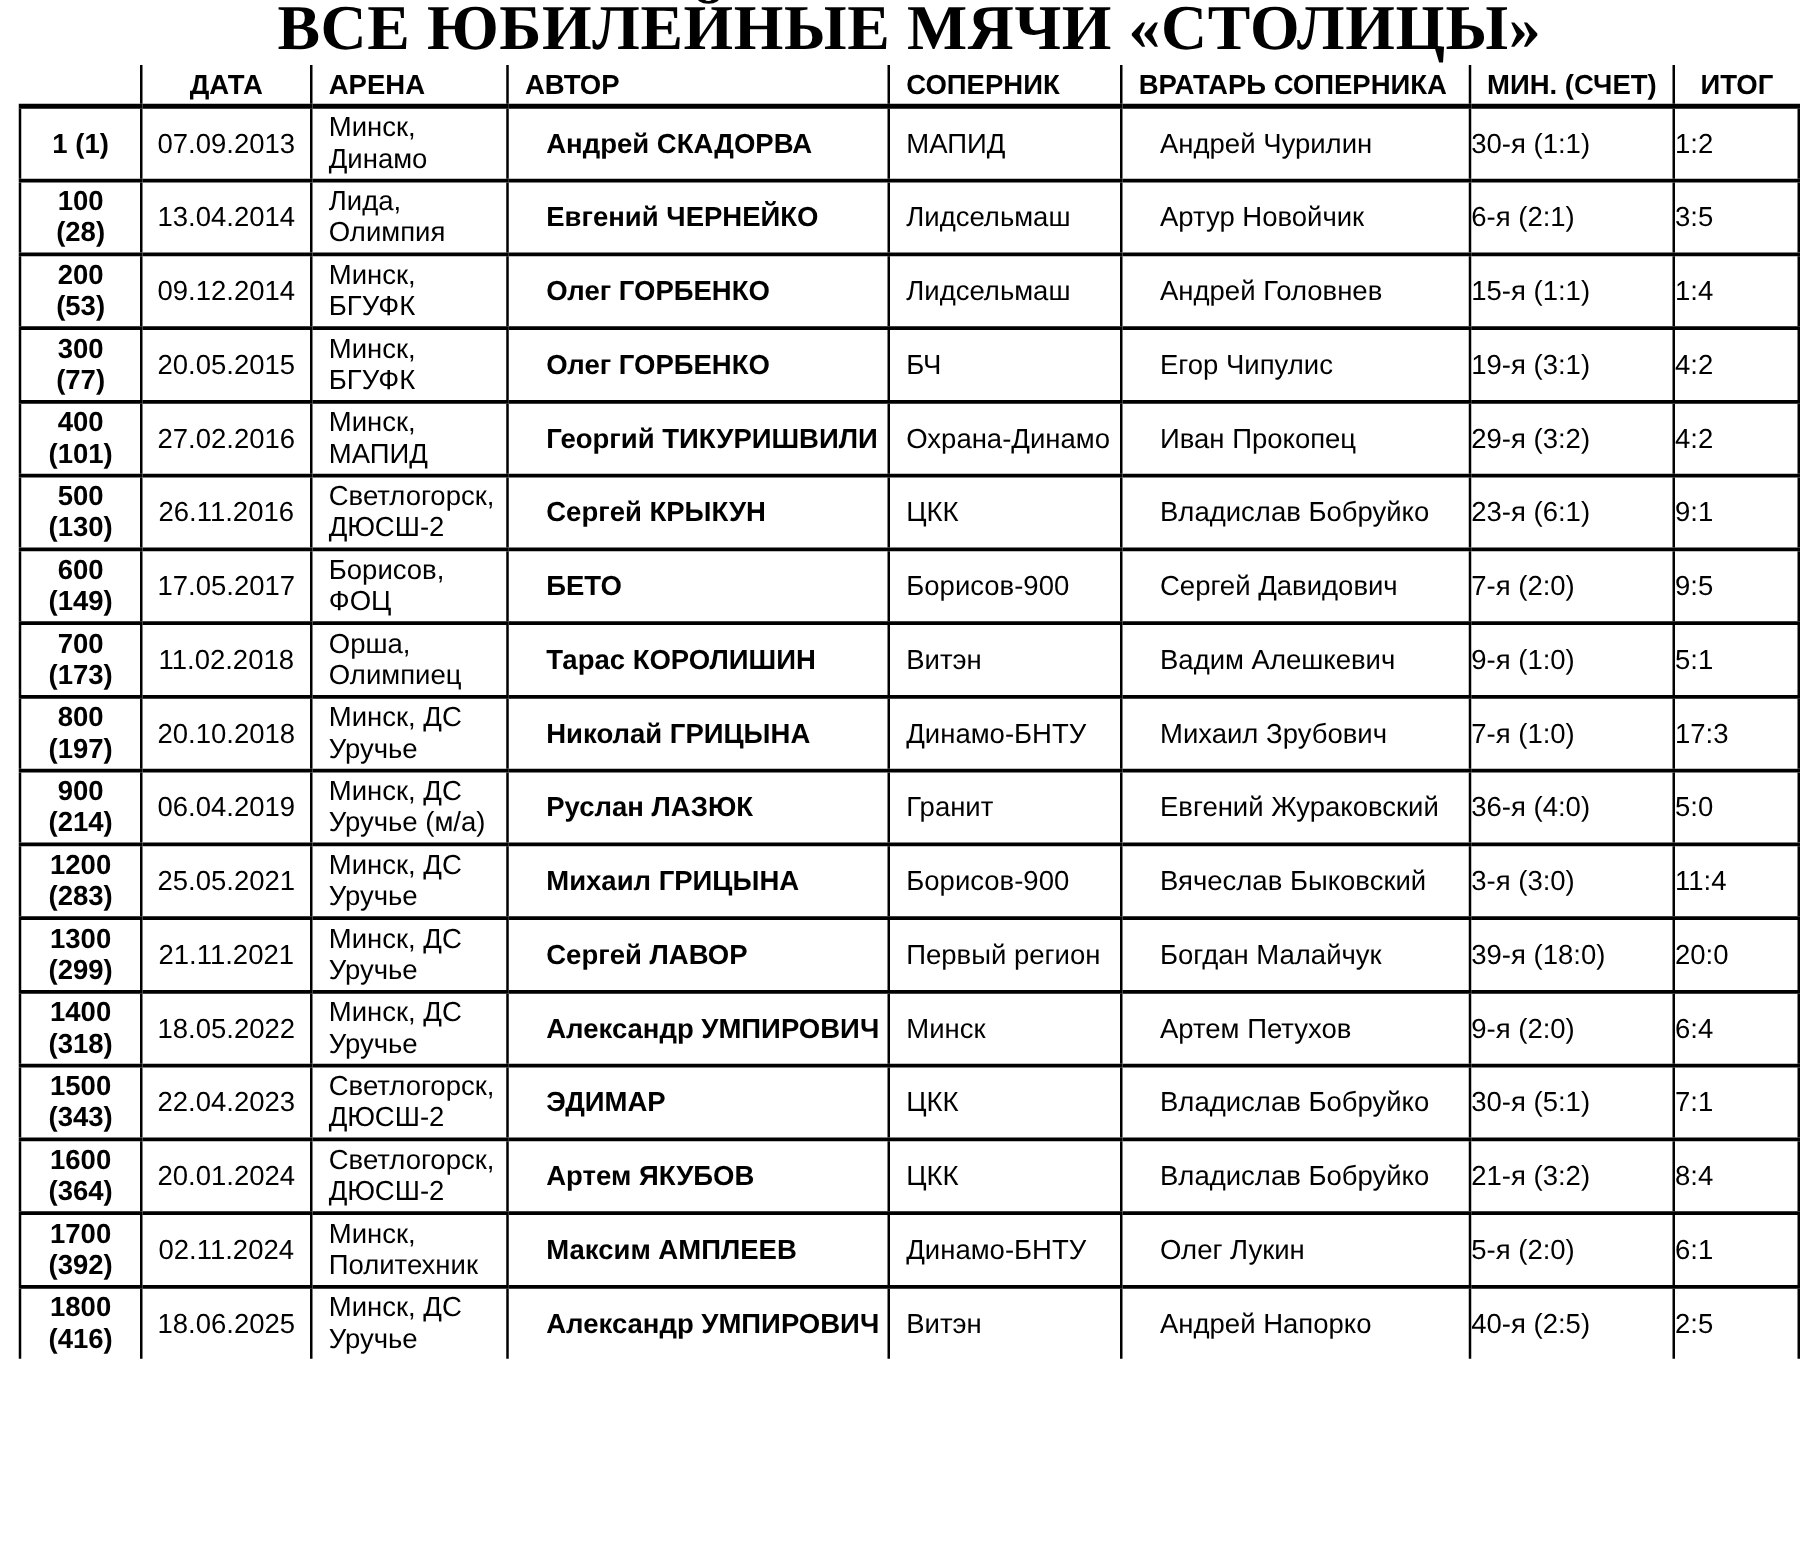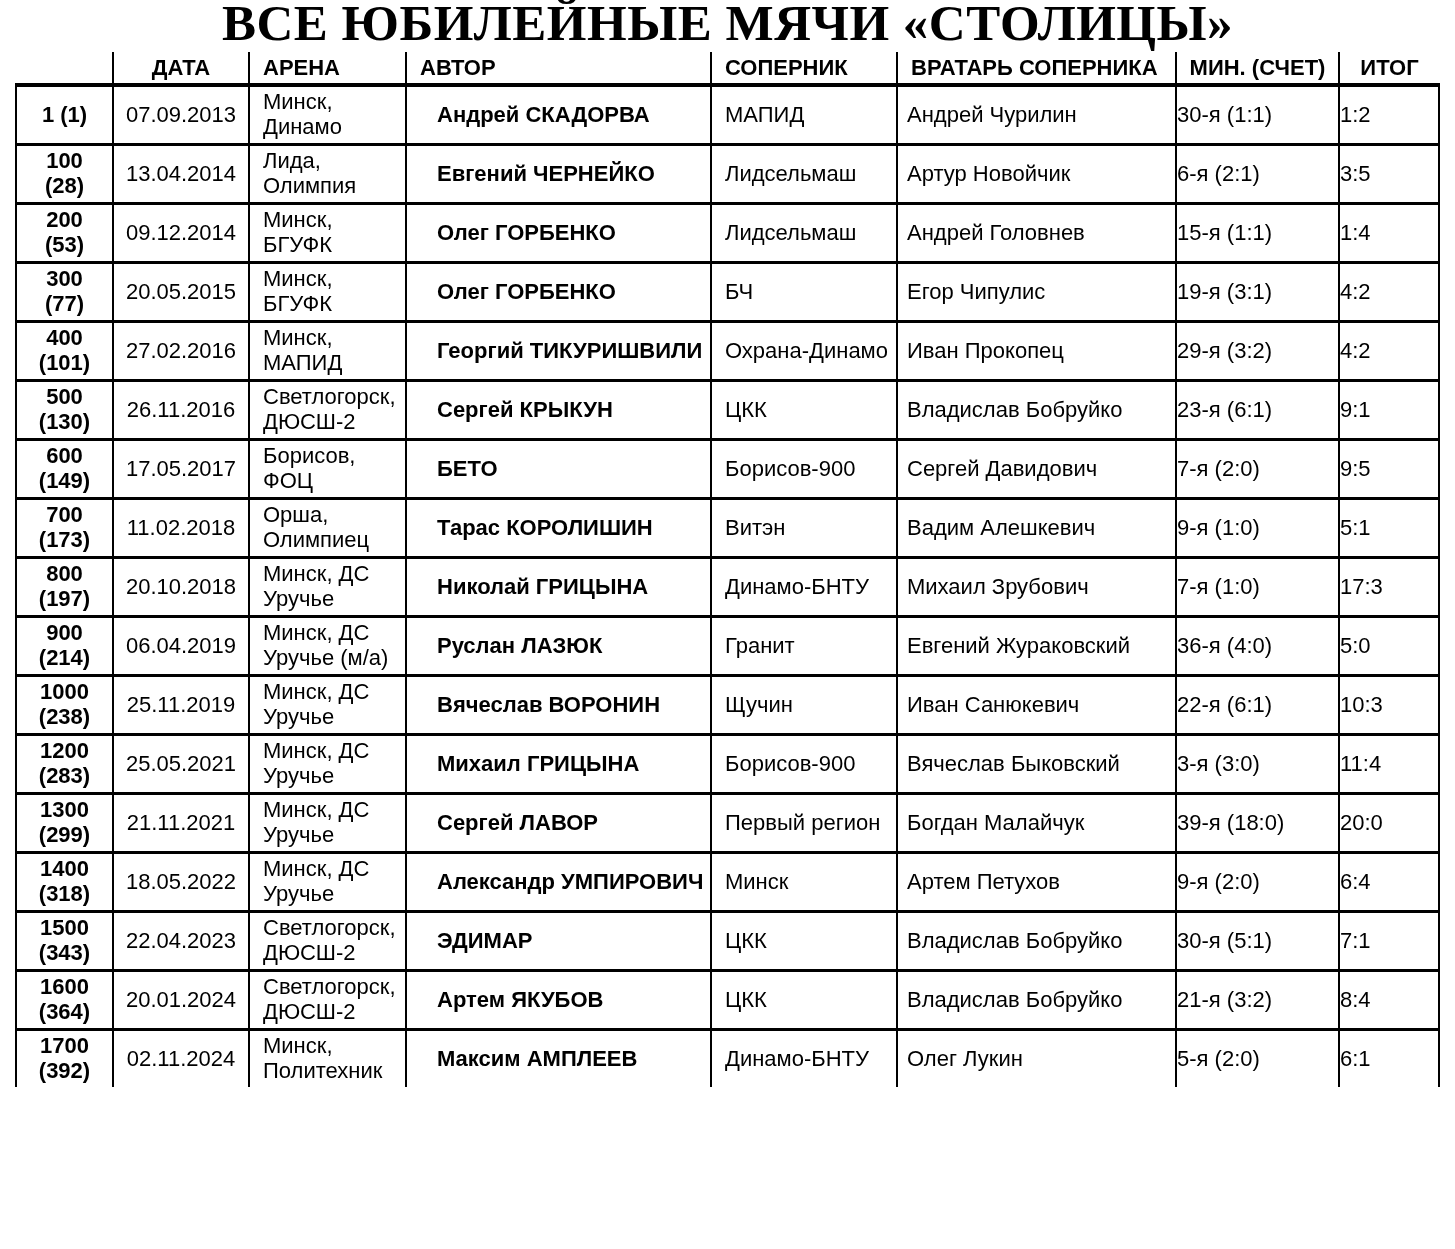--- a/index.html
+++ b/index.html
@@ -59,21 +59,21 @@
     white-space: pre-line;
     line-height: 1.12;
     overflow: hidden;
   }
   tbody tr:last-child td { border-bottom: none; }
   td.c-num    { text-align: center; font-weight: bold; }
   td.c-date   { text-align: center; }
   td.c-arena  { text-align: left; padding-left: 13px; }
   td.c-author { text-align: left; padding-left: 30px; font-weight: bold; white-space: nowrap; }
   td.c-opponent { text-align: left; padding-left: 13px; white-space: nowrap; }
-  td.c-keeper   { text-align: left; padding-left: 9px; white-space: nowrap; }
+  td.c-keeper   { text-align: left; padding-left: 30px; white-space: nowrap; }
   td.c-minute { text-align: left; white-space: nowrap; }
   td.c-result { text-align: left; white-space: nowrap; }
 </style>
 </head>
 <body>
 
 <h1 class="page-title">ВСЕ ЮБИЛЕЙНЫЕ МЯЧИ «СТОЛИЦЫ»</h1>
 
 <table class="goals">
   <colgroup>
@@ -212,32 +212,20 @@
         <td class="c-date">06.04.2019</td>
         <td class="c-arena">Минск, ДС
 Уручье (м/а)</td>
         <td class="c-author">Руслан ЛАЗЮК</td>
         <td class="c-opponent">Гранит</td>
         <td class="c-keeper">Евгений Жураковский</td>
         <td class="c-minute">36-я (4:0)</td>
         <td class="c-result">5:0</td>
       </tr>
       <tr>
-        <td class="c-num">1000
-(238)</td>
-        <td class="c-date">25.11.2019</td>
-        <td class="c-arena">Минск, ДС
-Уручье</td>
-        <td class="c-author">Вячеслав ВОРОНИН</td>
-        <td class="c-opponent">Щучин</td>
-        <td class="c-keeper">Иван Санюкевич</td>
-        <td class="c-minute">22-я (6:1)</td>
-        <td class="c-result">10:3</td>
-      </tr>
-      <tr>
         <td class="c-num">1200
 (283)</td>
         <td class="c-date">25.05.2021</td>
         <td class="c-arena">Минск, ДС
 Уручье</td>
         <td class="c-author">Михаил ГРИЦЫНА</td>
         <td class="c-opponent">Борисов-900</td>
         <td class="c-keeper">Вячеслав Быковский</td>
         <td class="c-minute">3-я (3:0)</td>
         <td class="c-result">11:4</td>
@@ -295,14 +283,26 @@
 (392)</td>
         <td class="c-date">02.11.2024</td>
         <td class="c-arena">Минск,
 Политехник</td>
         <td class="c-author">Максим АМПЛЕЕВ</td>
         <td class="c-opponent">Динамо-БНТУ</td>
         <td class="c-keeper">Олег Лукин</td>
         <td class="c-minute">5-я (2:0)</td>
         <td class="c-result">6:1</td>
       </tr>
+      <tr>
+        <td class="c-num">1800
+(416)</td>
+        <td class="c-date">18.06.2025</td>
+        <td class="c-arena">Минск, ДС
+Уручье</td>
+        <td class="c-author">Александр УМПИРОВИЧ</td>
+        <td class="c-opponent">Витэн</td>
+        <td class="c-keeper">Андрей Напорко</td>
+        <td class="c-minute">40-я (2:5)</td>
+        <td class="c-result">2:5</td>
+      </tr>
     </tbody>
 </table>
 
 </body></html>

